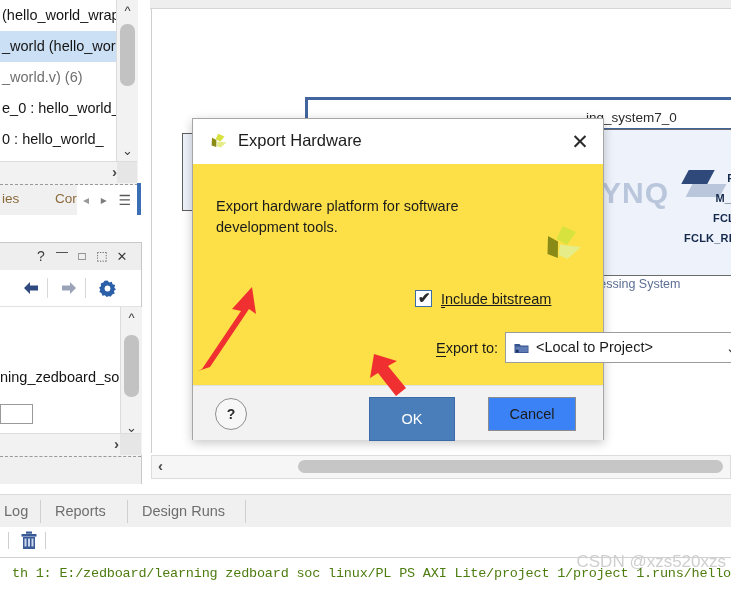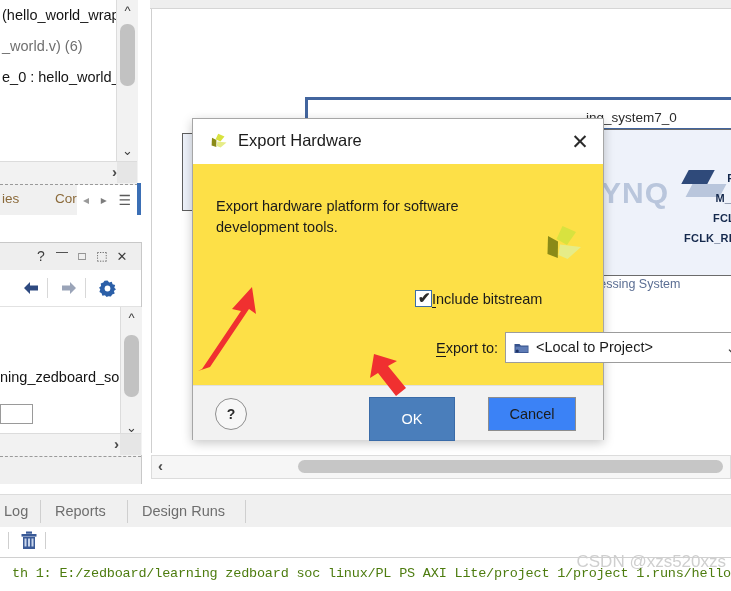--- a/index.html
+++ b/index.html
@@ -91,21 +91,21 @@
   #dlg-title{position:absolute;left:45px;top:12px;font-size:16.5px;color:#1b1b1b;text-align:right;}
   #dlg-close{position:absolute;right:8px;top:8px;width:30px;height:30px;display:flex;align-items:center;justify-content:center;
              font-size:21px;color:#2b2b2b;font-weight:300;}
   #dlg-logo-small{position:absolute;left:14px;top:14px;width:22px;height:20px;}
   #dlg-body{position:absolute;left:0;top:45px;width:410px;height:221px;background:#fde047;}
   #dlg-desc{position:absolute;left:23px;top:32px;width:300px;font-size:14.5px;line-height:21px;color:#1b1b1b;}
   #dlg-logo-big{position:absolute;left:345px;top:60px;width:48px;height:48px;}
   #chk-row{position:absolute;left:222px;top:126px;display:flex;align-items:center;}
   #chk-box{width:17px;height:17px;border:1px solid #3c6ea5;background:#ffffff;position:relative;box-sizing:border-box;}
   #chk-tick{position:absolute;left:2px;top:-2px;font-size:15px;color:#2b2b2b;font-weight:bold;line-height:17px;}
-  #chk-label{font-size:14.5px;color:#1b1b1b;}
+  #chk-label{margin-left:9px;font-size:14.5px;color:#1b1b1b;text-decoration:underline;}
   #chk-label u{text-decoration:none;border-bottom:1px solid #1b1b1b;}
   #exp-label{position:absolute;left:243px;top:176px;font-size:14.5px;color:#1b1b1b;}
   #exp-label u{text-decoration:none;border-bottom:1px solid #1b1b1b;}
   #exp-combo{position:absolute;left:312px;top:168px;width:243px;height:31px;background:#ffffff;border:1px solid #9c9c9c;box-sizing:border-box;}
   #combo-folder{position:absolute;left:8px;top:9px;width:15px;height:12px;}
   #combo-text{position:absolute;left:30px;top:6px;font-size:14.5px;color:#1b1b1b;}
   #combo-caret{position:absolute;right:9px;top:6px;font-size:15px;color:#3a3a3a;}
   #dlg-footer{position:absolute;left:0;top:266px;width:410px;height:54px;background:#f2f2f2;border-top:1px solid #e0e0e0;}
   #help-btn{position:absolute;left:22px;top:12px;width:30px;height:30px;border:1px solid #8f8f8f;border-radius:50%;
             background:#f7f7f7;display:flex;align-items:center;justify-content:center;font-size:14px;font-weight:bold;color:#2b2b2b;}
@@ -115,22 +115,24 @@
           color:#1b1b1b;font-size:14.5px;display:flex;align-items:center;justify-content:center;box-sizing:border-box;}
 
   
   .red-arrow{position:absolute;pointer-events:none;}
 </style>
 </head>
 <body>
 
 <div class="abs" id="left-top-panel">
   <div class="tree-row">(hello_world_wrap</div>
+  <div class="tree-row sel">_world (hello_wor</div>
   <div class="tree-row dim">_world.v) (6)</div>
   <div class="tree-row">e_0 : hello_world_</div>
+  <div class="tree-row">0 : hello_world_</div>
 </div>
 
 <div class="abs" id="left-top-scroll">
   <div class="sb-arrow">^</div>
   <div id="lt-thumb"></div>
   <div class="sb-arrow" style="position:absolute;top:140px;">⌄</div>
 </div>
 
 <div class="abs" id="left-top-hsb">
   <div class="hs-right">›</div>

